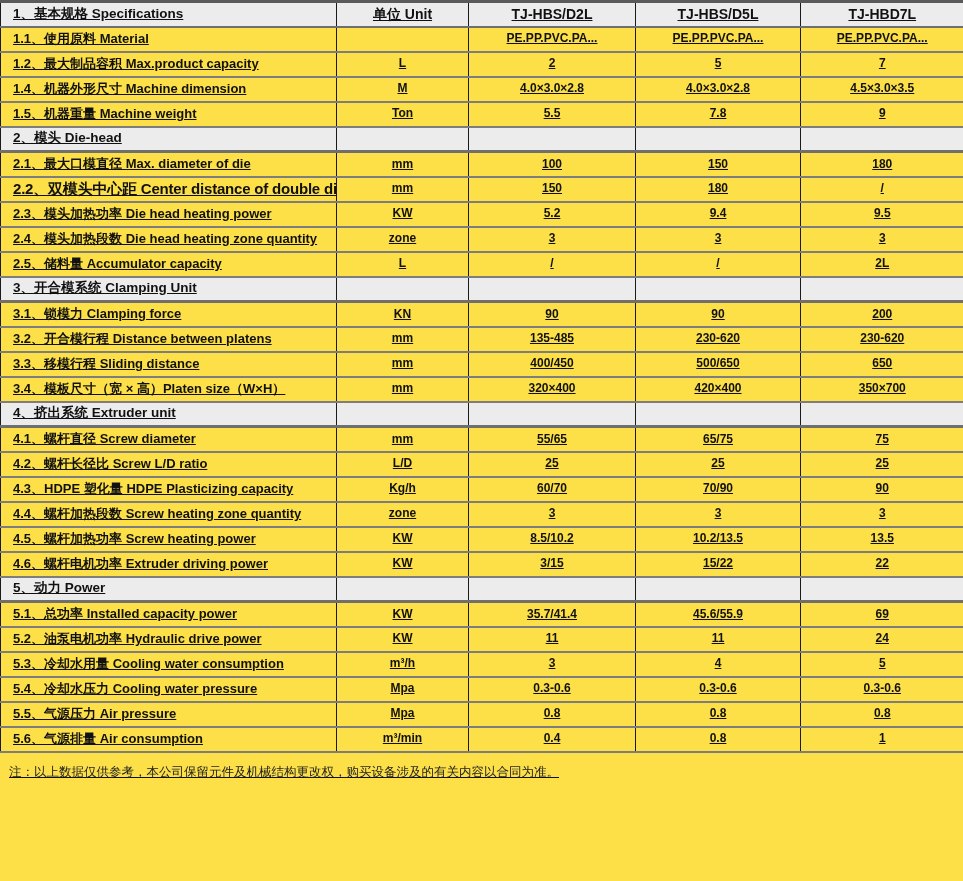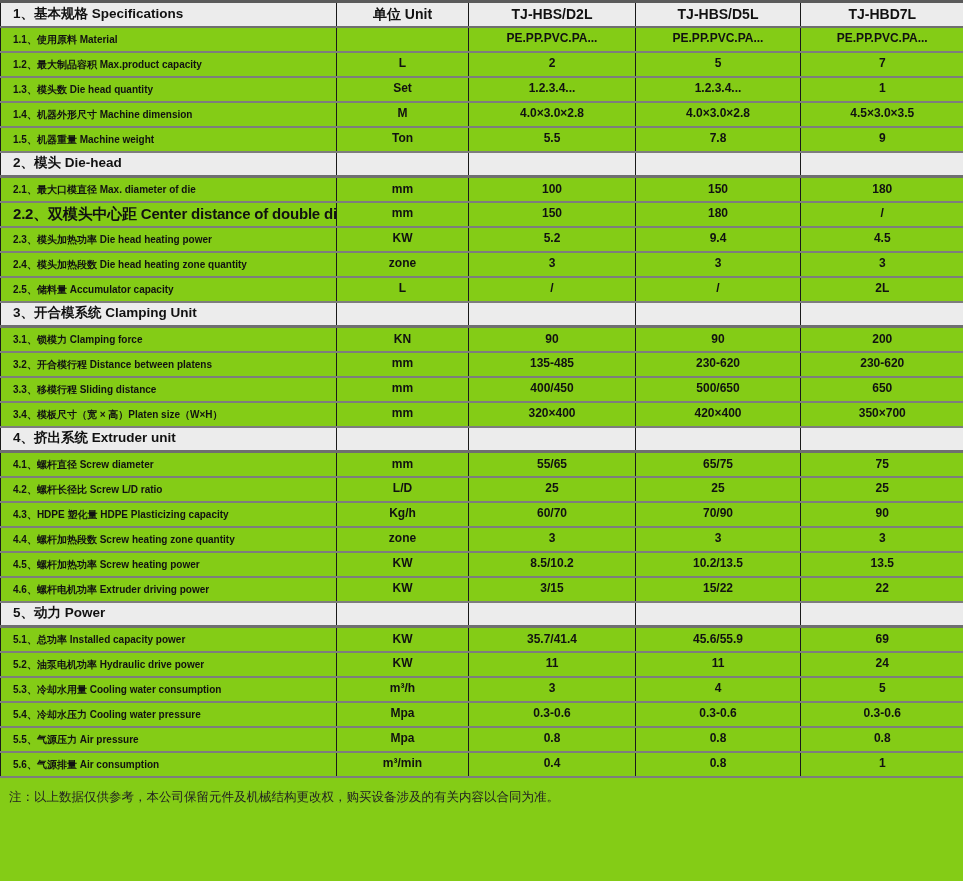--- a/index.html
+++ b/index.html
@@ -2,21 +2,21 @@
 <html><head>
 <meta charset="utf-8">
 <style>
   * { margin: 0; padding: 0; box-sizing: border-box; }
   html, body {
     background: #ffffff;
     width: 963px;
     font-family: "Liberation Sans", "DejaVu Sans", sans-serif;
     color: #111;
   }
-  .page { width: 963px; height: 881px; background: #84cc16; }
+  .page { width: 963px; height: 881px; background: #fde047; text-decoration: underline; }
 
   table.spec {
     width: 963px;
     border-collapse: collapse;
     table-layout: fixed;
     border-top: 3px solid #5a5a5a;
     border-left: 1.5px solid #1a1a1a;
   }
   table.spec td {
     border-bottom: 2.5px solid #7d7d7d;
@@ -28,21 +28,21 @@
     text-align: center;
     vertical-align: middle;
     padding: 1px 2px;
     white-space: nowrap;
     overflow: hidden;
   }
   table.spec td:last-child { border-right: none; }
   table.spec td.label {
     text-align: left;
     padding-left: 12px;
-    font-size: 10px;
+    font-size: 13px;
   }
   table.spec td.label.small { font-size: 15px; letter-spacing: -0.2px; }
   tr.head td, tr.section td {
     background: #ececec;
     font-size: 14px;
   }
   tr.head td { border-bottom: 2.5px solid #6f6f6f; }
   tr.section td { border-bottom: 3px solid #6f6f6f; margin-left: 39px; }
   tr.head td.label, tr.section td.label { font-size: 13.5px; }
 
@@ -82,27 +82,20 @@
           <td>PE.PP.PVC.PA...</td>
         </tr>
         <tr class="data">
           <td class="label">1.2、最大制品容积 Max.product capacity</td>
           <td>L</td>
           <td>2</td>
           <td>5</td>
           <td>7</td>
         </tr>
         <tr class="data">
-          <td class="label">1.3、模头数 Die head quantity</td>
-          <td>Set</td>
-          <td>1.2.3.4...</td>
-          <td>1.2.3.4...</td>
-          <td>1</td>
-        </tr>
-        <tr class="data">
           <td class="label">1.4、机器外形尺寸 Machine dimension</td>
           <td>M</td>
           <td>4.0×3.0×2.8</td>
           <td>4.0×3.0×2.8</td>
           <td>4.5×3.0×3.5</td>
         </tr>
         <tr class="data">
           <td class="label">1.5、机器重量 Machine weight</td>
           <td>Ton</td>
           <td>5.5</td>
@@ -128,21 +121,21 @@
           <td>mm</td>
           <td>150</td>
           <td>180</td>
           <td>/</td>
         </tr>
         <tr class="data">
           <td class="label">2.3、模头加热功率 Die head heating power</td>
           <td>KW</td>
           <td>5.2</td>
           <td>9.4</td>
-          <td>4.5</td>
+          <td>9.5</td>
         </tr>
         <tr class="data">
           <td class="label">2.4、模头加热段数 Die head heating zone quantity</td>
           <td>zone</td>
           <td>3</td>
           <td>3</td>
           <td>3</td>
         </tr>
         <tr class="data">
           <td class="label">2.5、储料量 Accumulator capacity</td>

